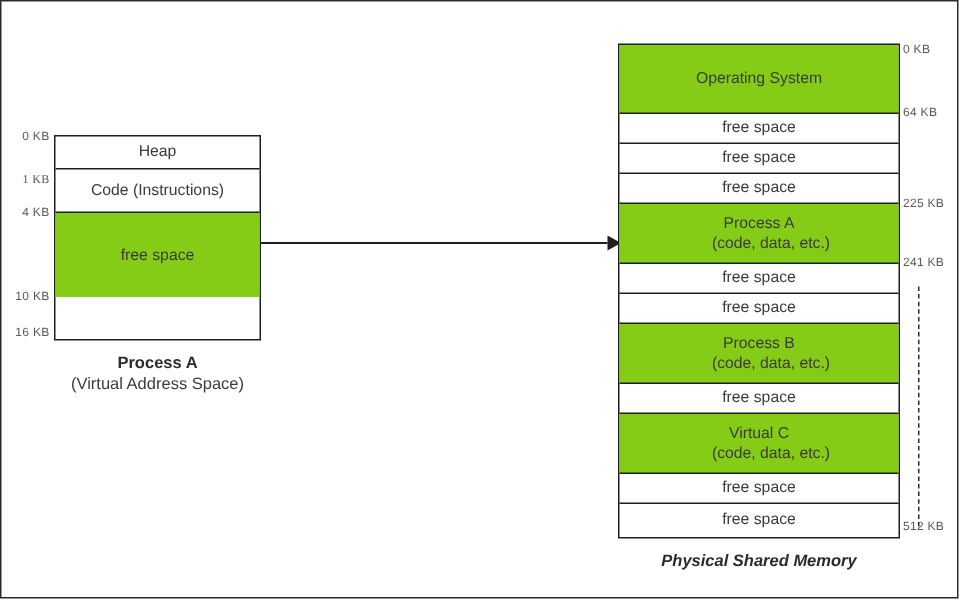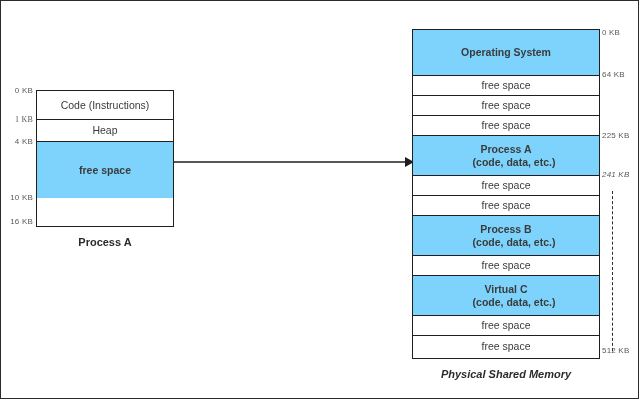--- a/index.html
+++ b/index.html
@@ -35,21 +35,21 @@
     display: flex;
     flex-direction: column;
     align-items: center;
     justify-content: center;
     color: #3b3b3b;
     font-size: 10.5px;
     line-height: 13px;
     white-space: nowrap;
   }
   .mem-row:last-child { border-bottom: none; }
-  .mem-row.shaded { background: #7dd3fc; font-weight: bold; }
+  .mem-row.shaded { background: #84cc16; }
   .mem-row .sub { font-size: 10.5px; margin-left: 16px; }
 
   
   #vas-box {
     left: 35px;
     top: 89px;
     width: 138px;
     height: 137px;
   }
   #vas-row-code  { height: 29px; }
@@ -108,39 +108,40 @@
     height: 160px;
     border-left: 1.5px dashed #2b2b2b;
   }
 </style>
 </head>
 <body>
 
 <div id="page">
 
   <div class="mem-box" id="vas-box">
+    <div class="mem-row" id="vas-row-heap">
+      <span>Heap</span>
+    </div>
     <div class="mem-row" id="vas-row-code">
       <span>Code (Instructions)</span>
-    </div>
-    <div class="mem-row" id="vas-row-heap">
-      <span>Heap</span>
     </div>
     <div class="mem-row shaded" id="vas-row-free">
       <span>free space</span>
     </div>
   </div>
 
   <div class="addr left" style="top:85px; width:32px; left:0px;">0 KB</div>
   <div class="addr left" style="top:114px; width:32px; left:0px;font-family:Liberation Serif, serif;">1 KB</div>
   <div class="addr left" style="top:136px; width:32px; left:0px;">4 KB</div>
   <div class="addr left" style="top:192px; width:32px; left:0px;">10 KB</div>
   <div class="addr left" style="top:216px; width:32px; left:0px;">16 KB</div>
 
   <div class="caption" style="left:24px; top:234px; width:160px;">
     <div class="bold">Process A</div>
+    <div class="plain">(Virtual Address Space)</div>
   </div>
 
   <svg id="arrow" viewBox="0 0 240 22">
     <line x1="0" y1="11" x2="231" y2="11" stroke="#1f1f1f" stroke-width="1.3"></line>
     <polygon points="231,6 240,11 231,16" fill="#1f1f1f"></polygon>
   </svg>
 
   <div class="mem-box" id="phys-box">
     <div class="mem-row shaded" id="phys-row-os">
       <span>Operating System</span>
@@ -179,21 +180,21 @@
       <span>free space</span>
     </div>
     <div class="mem-row row-h20">
       <span>free space</span>
     </div>
   </div>
 
   <div class="addr" style="left:601px; top:27px;">0 KB</div>
   <div class="addr" style="left:601px; top:69px;">64 KB</div>
   <div class="addr" style="left:601px; top:130px;">225 KB</div>
-  <div class="addr" style="left:601px; top:169px;font-style:italic;">241 KB</div>
+  <div class="addr" style="left:601px; top:169px;">241 KB</div>
   <div class="addr" style="left:601px; top:345px;">512 KB</div>
 
   <div id="dashed-line"></div>
 
   <div class="caption" style="left:410px; top:366px; width:190px;font-style:italic;">
     <div class="bold">Physical Shared Memory</div>
   </div>
 
 </div>
 

